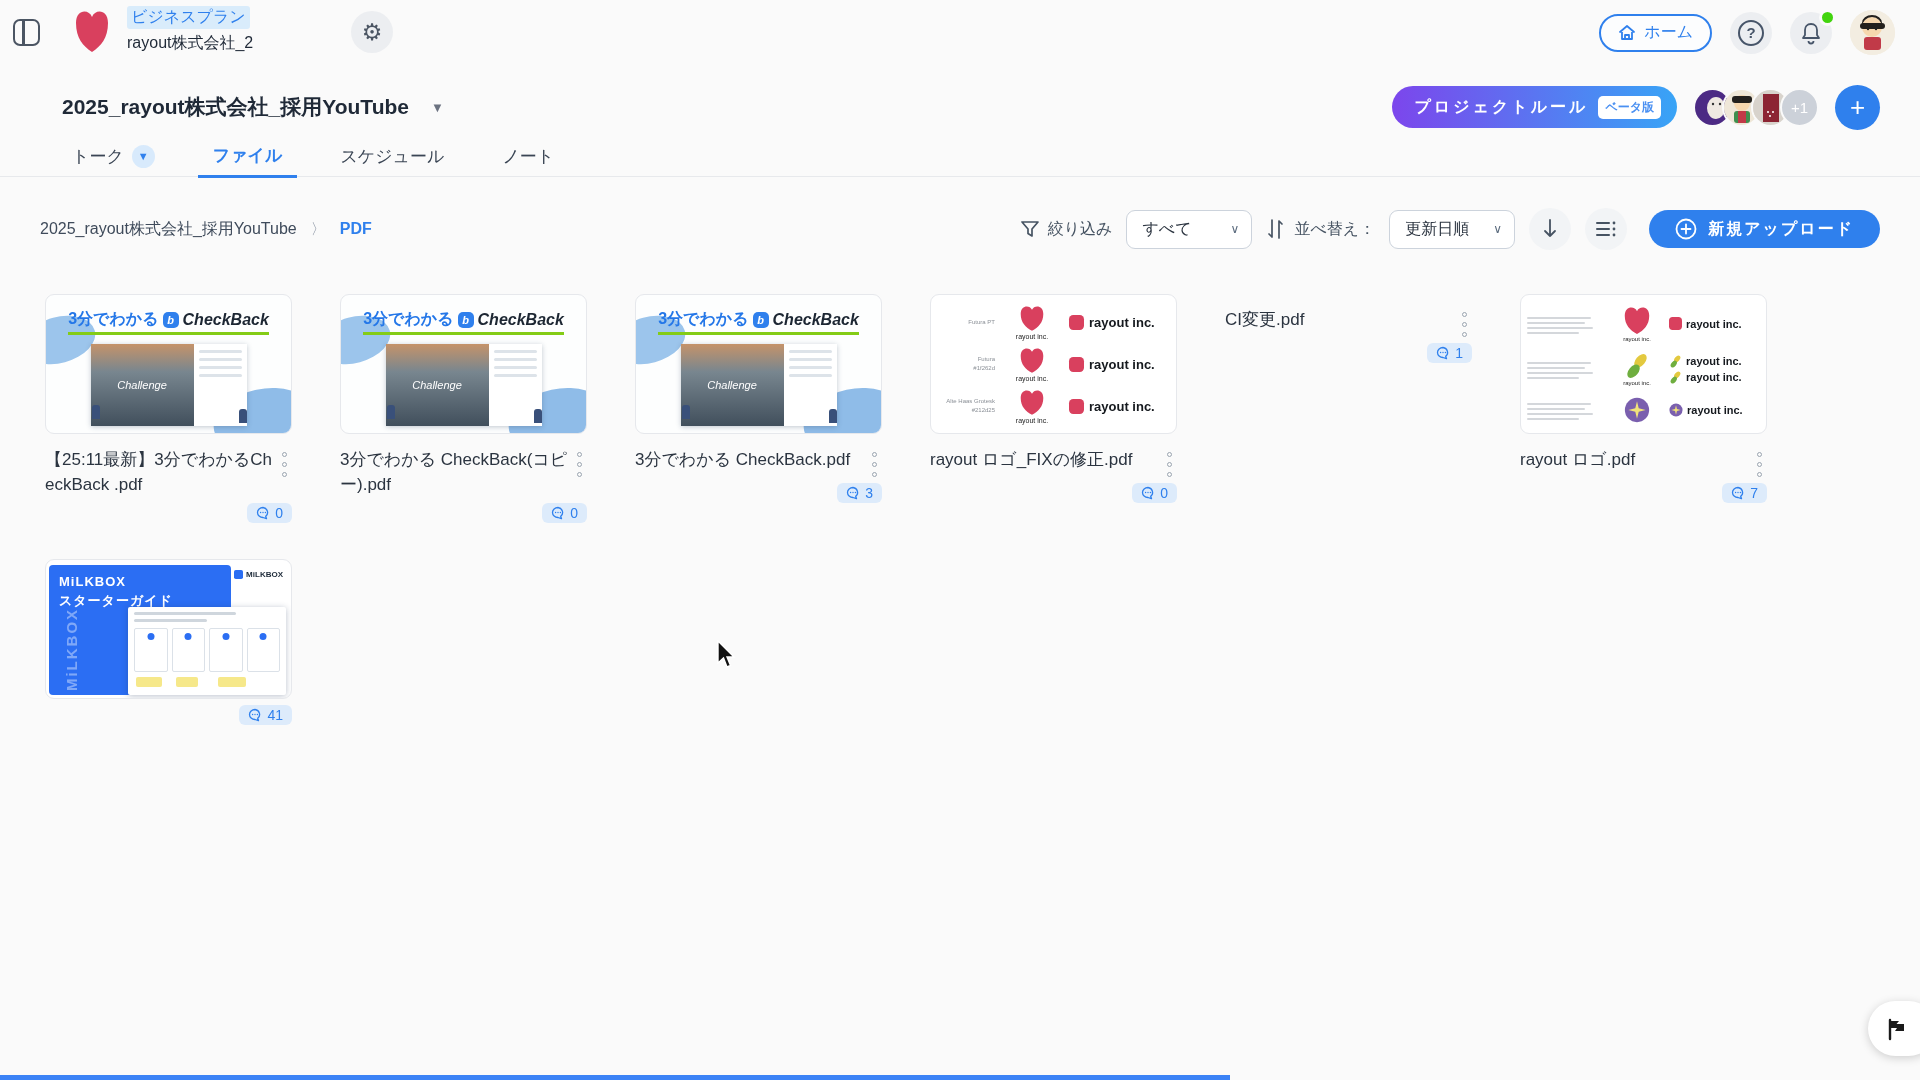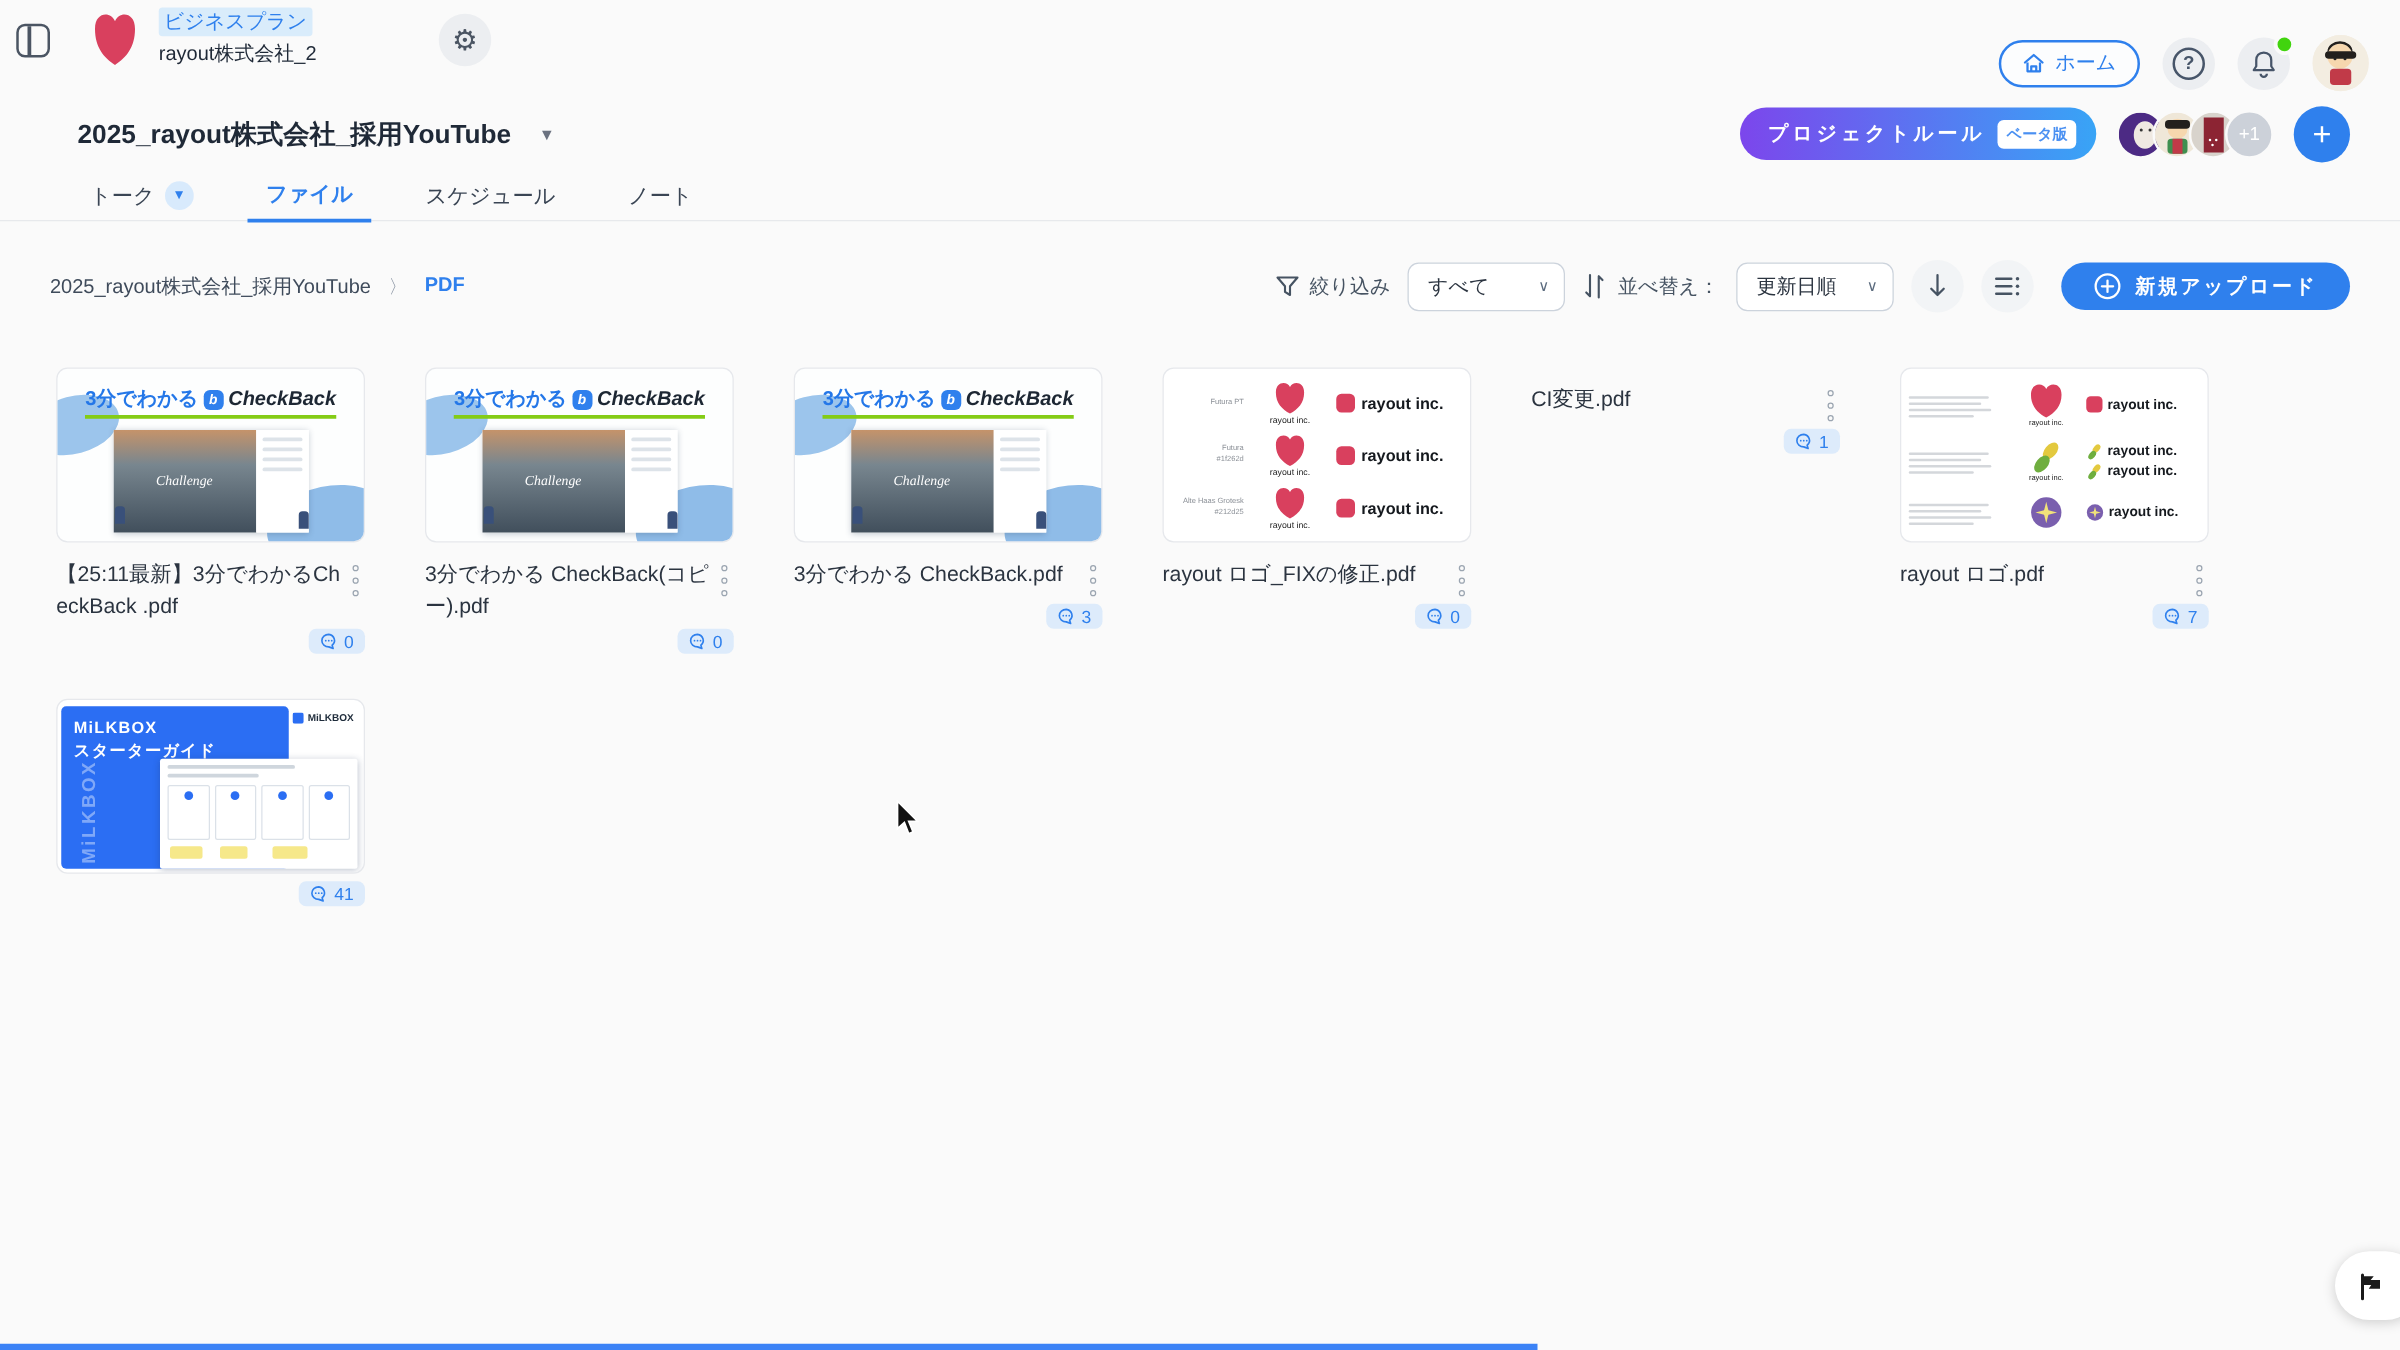--- a/index.html
+++ b/index.html
@@ -10,21 +10,21 @@
   .topbar { position:absolute; top:0; left:0; right:0; height:64px; }
   .sidebar-toggle { position:absolute; left:13px; top:19px; width:27px; height:27px; border:2.5px solid #4b5563; border-radius:7px; cursor:pointer; }
   .sidebar-toggle::after { content:""; position:absolute; left:7px; top:0; bottom:0; width:2.5px; background:#4b5563; }
   .org-logo { position:absolute; left:75px; top:8px; }
   .org-meta { position:absolute; left:127px; top:6px; }
   .plan-badge { display:inline-block; background:#d9ecfb; color:#2f80ed; font-size:16px; padding:1px 4px; border-radius:3px; }
   .org-name { font-size:16px; color:#1f2937; margin-top:4px; }
   .gear-circle { position:absolute; left:351px; top:11px; width:42px; height:42px; border-radius:50%; background:#eceef1; display:flex; align-items:center; justify-content:center; font-size:23px; color:#4b5563; cursor:pointer; }
   .searchbox { position:absolute; left:408px; top:11px; width:260px; height:42px; background:#edeff3; border-radius:10px; display:flex; align-items:center; padding:0 14px; gap:9px; cursor:text; }
   .searchbox .q { color:#5b6b7e; font-size:16px; }
-  .tb-right { position:absolute; right:25px; top:28px; display:flex; align-items:center; gap:18px; }
+  .tb-right { position:absolute; right:25px; top:10px; display:flex; align-items:center; gap:18px; }
   .home-btn { height:38px; border:2px solid #2f80ed; border-radius:19px; color:#2f80ed; background:#fcfdfe; display:flex; align-items:center; gap:8px; padding:0 17px; font-size:16px; cursor:pointer; }
   .round-ico { width:42px; height:42px; border-radius:50%; background:#eceef1; display:flex; align-items:center; justify-content:center; cursor:pointer; position:relative; }
   .help-q { width:26px; height:26px; border:2px solid #475569; border-radius:50%; color:#475569; font-size:15px; font-weight:bold; display:flex; align-items:center; justify-content:center; }
   .bell-dot { position:absolute; top:-3px; right:-4px; width:17px; height:17px; border-radius:50%; background:#41d40e; border:3px solid #fafafa; }
   .avatar-me { width:45px; height:45px; border-radius:50%; background:#f3ede1; overflow:hidden; position:relative; cursor:pointer; }
 
   
   .title-row { position:absolute; top:84px; left:62px; right:40px; height:46px; display:flex; align-items:center; }
   .page-title { font-size:21px; font-weight:600; color:#1f2937; }
   .title-caret { color:#6b7280; font-size:13px; margin-left:22px; cursor:pointer; }
@@ -69,21 +69,21 @@
   
   .th-cb { background:#fdfefe; }
   .cb-blob { position:absolute; background:#9cc5ec; border-radius:50%; }
   .cb-blob.tl { width:74px; height:46px; left:-24px; top:22px; transform:rotate(-15deg); }
   .cb-blob.br { width:100px; height:62px; right:-22px; bottom:-18px; transform:rotate(-12deg); background:#8fbce8; }
   .cb-head { position:relative; width:max-content; margin:14px auto 0; display:flex; align-items:center; gap:4px; border-bottom:3px solid #84cc16; padding-bottom:2px; }
   .cb-pre { color:#2477e8; font-weight:bold; font-size:16px; }
   .cb-bico { width:16px; height:16px; border-radius:5px; background:#2f80ed; color:#fff; font-size:11px; font-style:italic; font-weight:bold; display:flex; align-items:center; justify-content:center; }
   .cb-brand { font-size:16px; font-weight:bold; font-style:italic; color:#1d2733; }
   .cb-shot { position:relative; width:156px; height:82px; margin:9px auto 0; background:#fff; box-shadow:0 1px 5px rgba(40,60,90,.28); display:flex; }
-  .cb-photo { width:114px; background:linear-gradient(180deg,#c5936a 0%,#78868f 34%,#414f5c 100%); color:#fff; font-size:11px; font-style:italic; display:flex; align-items:center; justify-content:center;font-family:Liberation Serif, serif; }
+  .cb-photo { width:103px; background:linear-gradient(180deg,#c5936a 0%,#78868f 34%,#414f5c 100%); color:#fff; font-size:11px; font-style:italic; display:flex; align-items:center; justify-content:center; }
   .cb-panel { flex:1; background:#fff; padding:6px 5px; display:flex; flex-direction:column; gap:5px; }
   .cb-panel i { height:3px; background:#dde3e9; border-radius:2px; }
   .cb-fig { position:absolute; width:8px; height:14px; background:#39507a; border-radius:3px 3px 0 0; }
 
   
   .th-white { background:#fff; padding:6px 10px; display:flex; flex-direction:column; justify-content:space-around; }
   .lr { display:flex; align-items:center; }
   .lr-label { width:62px; font-size:6px; color:#8b9097; text-align:right; line-height:1.5; padding-right:8px; }
   .lr-mark { width:58px; display:flex; flex-direction:column; align-items:center; }
   .lr-cap { font-size:7px; color:#222; margin-top:1px; }

